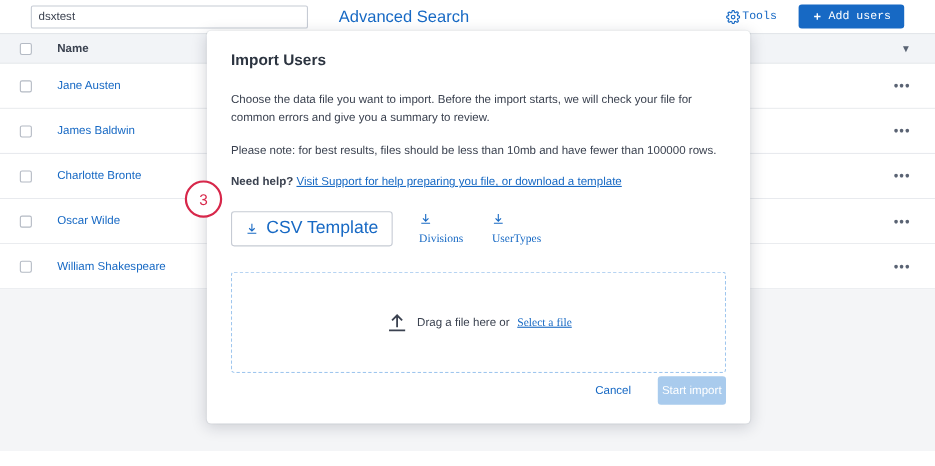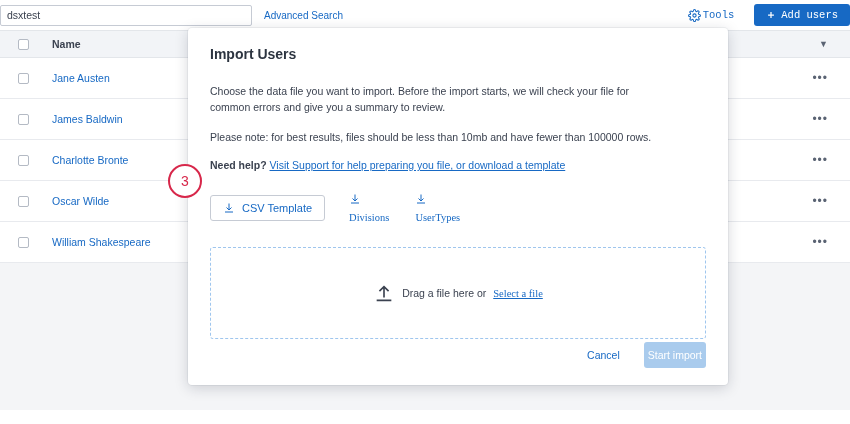--- a/index.html
+++ b/index.html
@@ -15,36 +15,36 @@
     width: 850px; height: 424px;
     background: #f4f5f7;
   }
 
   
   .topbar {
     position: absolute; top: 0; left: 0;
     width: 850px; height: 30px;
     background: #ffffff;
     display: flex; align-items: center;
-    padding: 0 0;
+    padding: 0 28px;
   }
   .search-input {
     width: 252px; height: 21px;
     border: 1px solid #c6cbd4;
     border-radius: 2px;
     font-size: 10.5px;
     color: #3b4250;
     padding: 0 6px;
     font-family: "Liberation Sans", sans-serif;
     background: #fff;
     outline: none;
   }
   .adv-search {
-    margin-left: 12px;
-    font-size: 10px;
+    margin-left: 28px;
+    font-size: 15px;
     color: #1769c4;
     text-decoration: none;
     cursor: pointer;
     white-space: nowrap;
   }
   .topbar-right {
     margin-left: auto;
     display: flex; align-items: center; gap: 14px;
   }
   .tools-btn {
@@ -114,21 +114,21 @@
   }
 
   
   .overlay {
     position: absolute; inset: 0;
     background: rgba(255,255,255,0.0);
   }
   .modal {
     position: absolute;
     left: 188px; top: 28px;
-    width: 540px; height: 357px;
+    width: 494px; height: 357px;
     background: #ffffff;
     border-radius: 4px;
     box-shadow: 0 3px 14px rgba(20,30,50,0.18), 0 0 0 1px rgba(20,30,50,0.05);
     padding: 18px 22px 0 22px;
   }
   .modal-title {
     font-size: 14px;
     color: #2c3440;
     font-weight: bold;
     margin: 0 0 22px 0;
@@ -144,21 +144,21 @@
     font-size: 10.5px;
     color: #3b4250;
     margin: 0 0 16px 0;
   }
   .need-help b { font-weight: bold; }
   .need-help a { color: #1769c4; text-decoration: underline; cursor: pointer; }
 
   .dl-row { display: flex; align-items: center; gap: 22px; margin-bottom: 18px; }
   .dl-btn {
     display: flex; align-items: center; gap: 7px;
-    font-size: 11px;
+    font-size: 16px;
     color: #1769c4;
     background: #fff;
     border: 1px solid #c6cbd4;
     border-radius: 3px;
     padding: 6px 12px;
     cursor: pointer;
     font-family: "Liberation Sans", sans-serif;
   }
   .dl-plain {
     display: flex; align-items: flex-start; gap: 7px;

